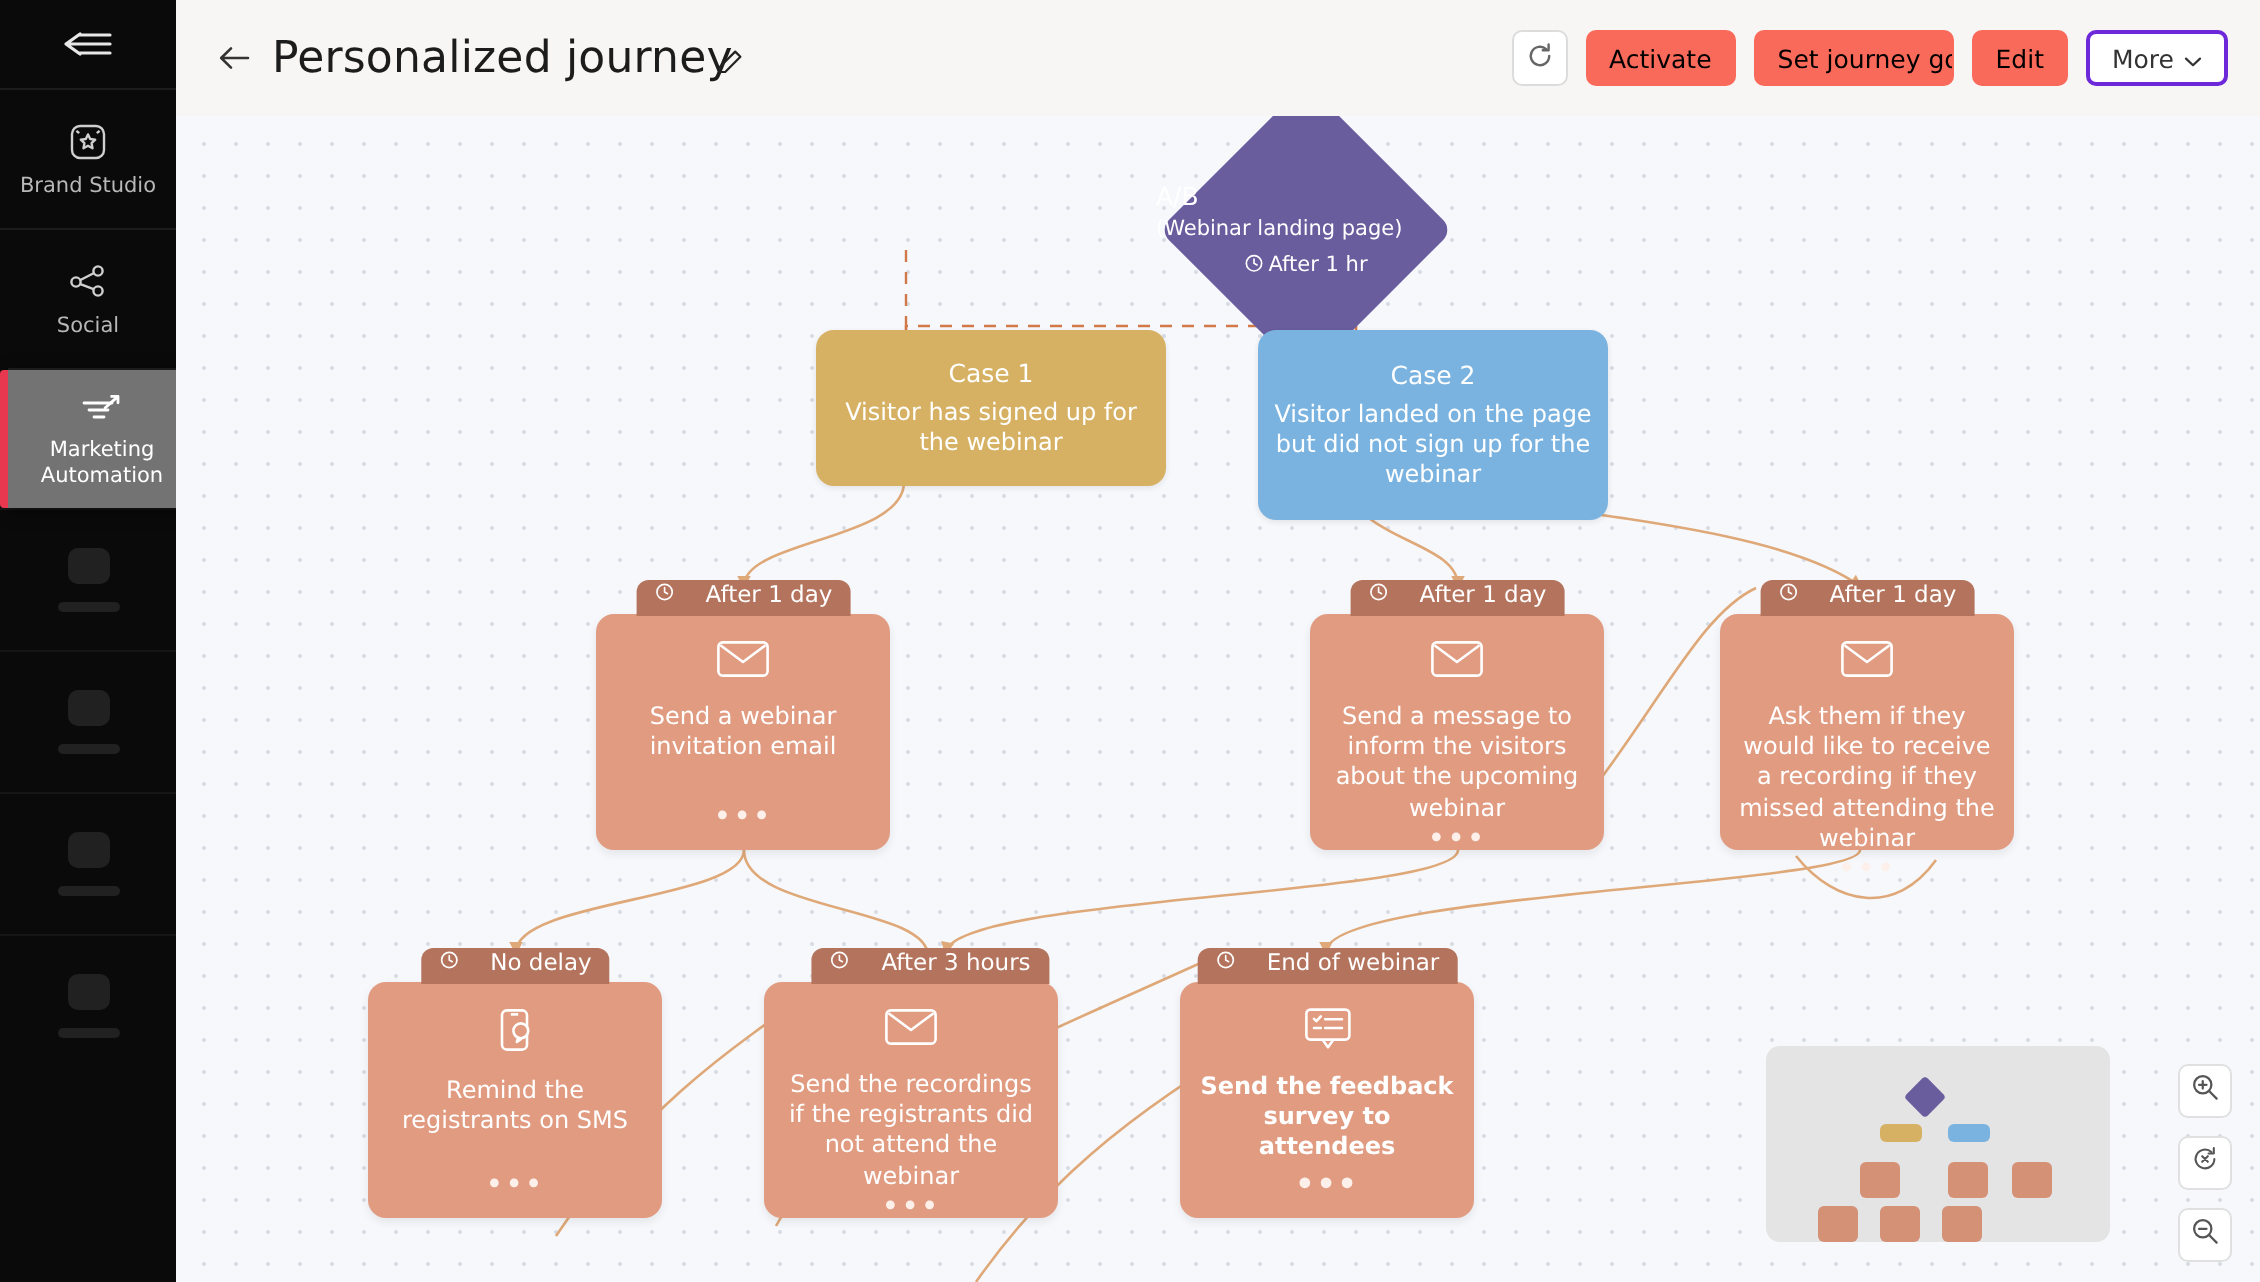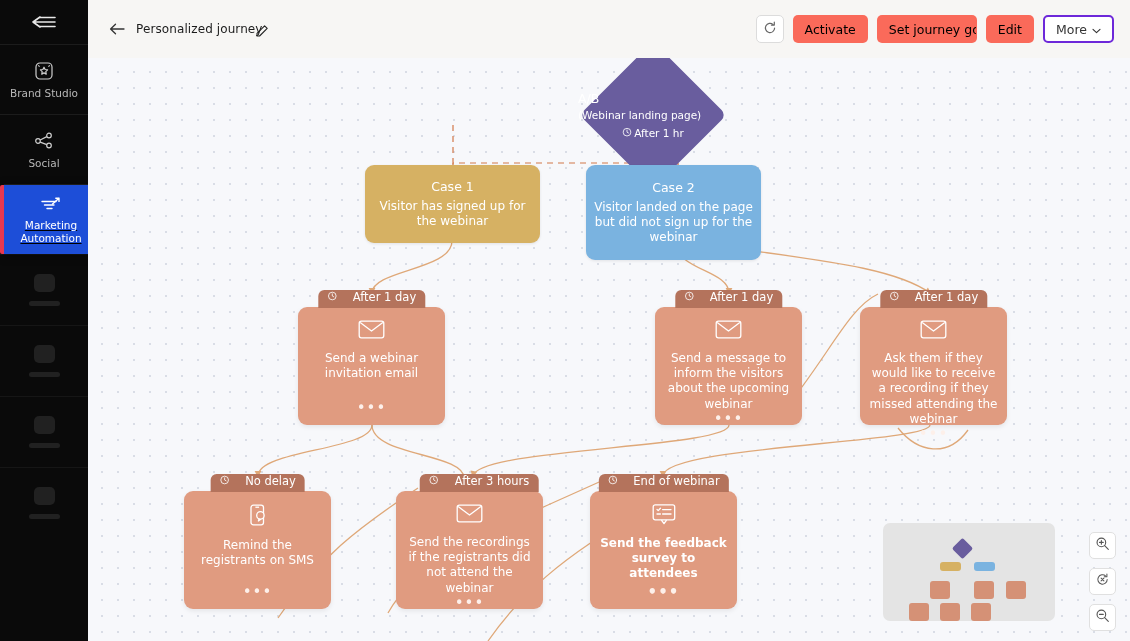--- a/index.html
+++ b/index.html
@@ -31,27 +31,26 @@
     align-items: center; justify-content: center;
     gap: 4px;
     border-top: 1px solid #1c1c1c;
     cursor: pointer;
   }
   .sb-item .sb-label {
     font-size: 10.5px; color: #b8b8b8; text-align: center; line-height: 1.15;
     white-space: nowrap;
   }
   .sb-item.active {
-    background: #1d4ed8;
+    background: #737373;
     border-radius: 0 7px 7px 0;
     margin-left: 4px;
     width: 94px;
     box-shadow: 0 2px 8px rgba(0,0,0,.5);
     z-index: 5;
-    text-decoration: underline;
   }
   .sb-item.active .sb-label { color: #ffffff; font-size: 10.5px; white-space: normal; }
   .sb-item.active::before {
     content: ""; position: absolute; left: -4px; top: 0; bottom: 0;
     width: 4px; background: #e8384f; border-radius: 2px 0 0 2px;
   }
   .sb-skel {
     height: 71px; border-top: 1px solid #161616;
     display: flex; flex-direction: column; align-items: center; justify-content: center; gap: 9px;
   }
@@ -63,21 +62,21 @@
   .main { flex: 1; position: relative; height: 641px; background: #f7f8fb; }
 
   .topbar {
     height: 58px; background: #f7f6f4;
     display: flex; align-items: center;
     padding: 0 16px 0 20px;
     position: relative; z-index: 20;
   }
   .back-arrow { cursor: pointer; margin-right: 10px; display: flex; align-items: center; }
   .page-title {
-    font-size: 12px; color: #1c1c1c; font-weight: 400; letter-spacing: .1px;
+    font-size: 22px; color: #1c1c1c; font-weight: 400; letter-spacing: .1px;
     white-space: nowrap;
   }
   .title-edit { margin-left: 2px; cursor: pointer; display: inline-flex; align-items: center; position: relative; left: -10px; top:2px;}
   .topbar-actions { margin-left: auto; display: flex; align-items: center; gap: 9px; }
   .btn {
     height: 28px; border-radius: 5px; font-size: 12.5px;
     display: inline-flex; align-items: center; justify-content: center;
     cursor: pointer; white-space: nowrap; padding: 0 11px;
     border: 1px solid transparent;
     font-family: "DejaVu Sans", "Liberation Sans", sans-serif;
@@ -116,20 +115,21 @@
   .dl-title { font-size: 12.5px; line-height: 1.25; }
   .dl-sub { font-size: 10.5px; line-height: 1.15; margin-top: 2px; }
   .dl-delay { font-size: 10.5px; margin-top: 6px; display: flex; align-items: center; justify-content: center; gap: 2px; }
 
   
   .case {
     border-radius: 9px; color: #fff; text-align: center;
     padding: 10px 8px; cursor: pointer;
     display: flex; flex-direction: column; align-items: center; justify-content: center;
     box-shadow: 0 1px 3px rgba(0,0,0,.09);
+    margin-left: 43px;
   }
   .case-title { font-size: 12.5px; line-height: 1.3; }
   .case-desc { font-size: 12px; line-height: 1.25; margin-top: 3px; }
   .case-yellow { background: #d6b163; }
   .case-blue { background: #7ab3e0; }
 
   
   .card-group { position: absolute; }
   .delay-badge {
     position: absolute; top: 0; left: 50%; transform: translateX(-50%);
@@ -428,21 +428,21 @@
               <path d="M9.4 4.2 H13.1"></path>
               <circle cx="14.4" cy="12.4" r="3.7" fill="#e09b80"></circle>
               <path d="M13.2 15.6 L12.4 18 L14.8 16.3" stroke-linejoin="round"></path>
             </svg>
           </span>
           <div class="card-text">Remind the registrants on SMS</div>
           <div class="card-dots">•••</div>
         </div>
       </div>
 
-      <div class="card-group" style="left:308px; top:416px; width:166px; height:167px;">
+      <div class="card-group" style="left:294px; top:416px; width:166px; height:167px;">
         <div class="delay-badge">
           <span>
             <svg width="10" height="10" viewBox="0 0 12 12" fill="none" stroke="#fff" stroke-width="1">
               <circle cx="6" cy="6" r="4.6"></circle>
                 <path d="M6 3.4 V6 L7.8 7" stroke-linecap="round"></path>
             </svg>
           </span>
           <span>After 3 hours</span>
         </div>
         <div class="card" style="width:147px; height:118px;">

